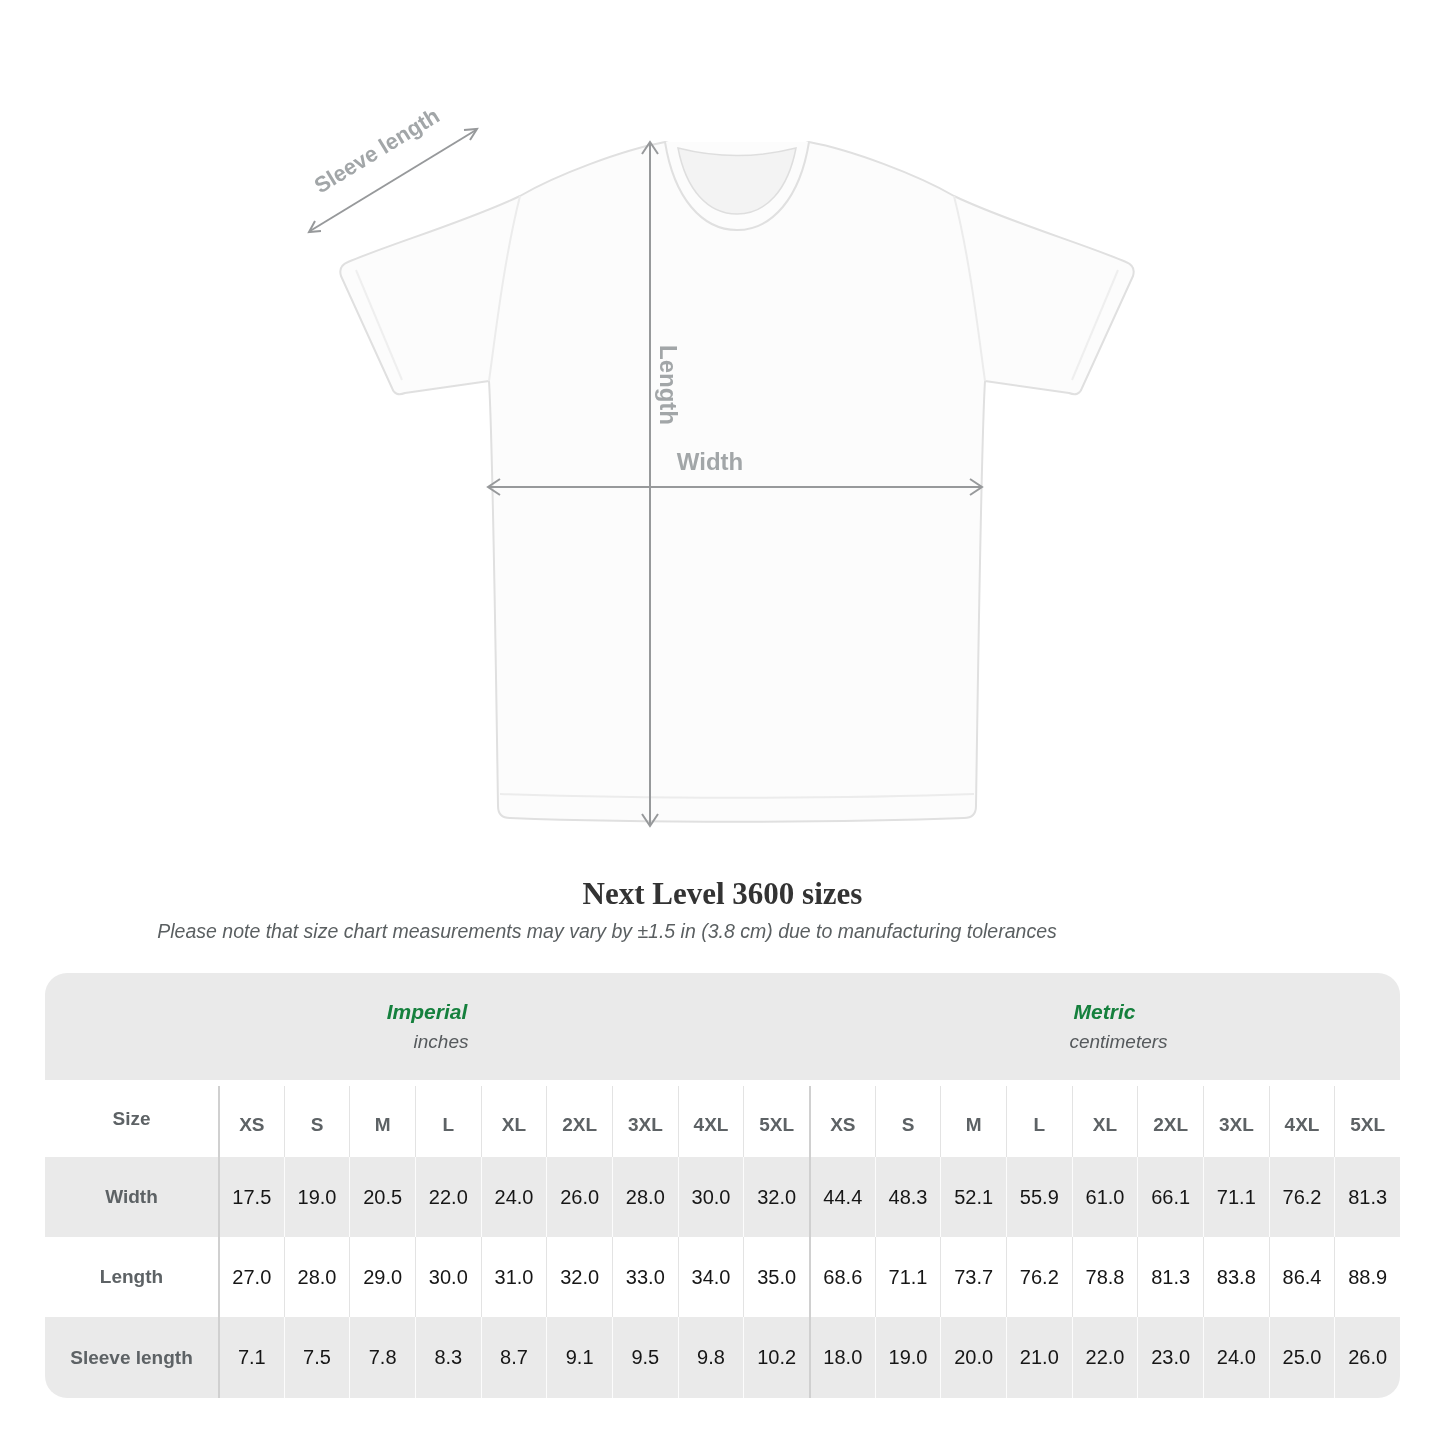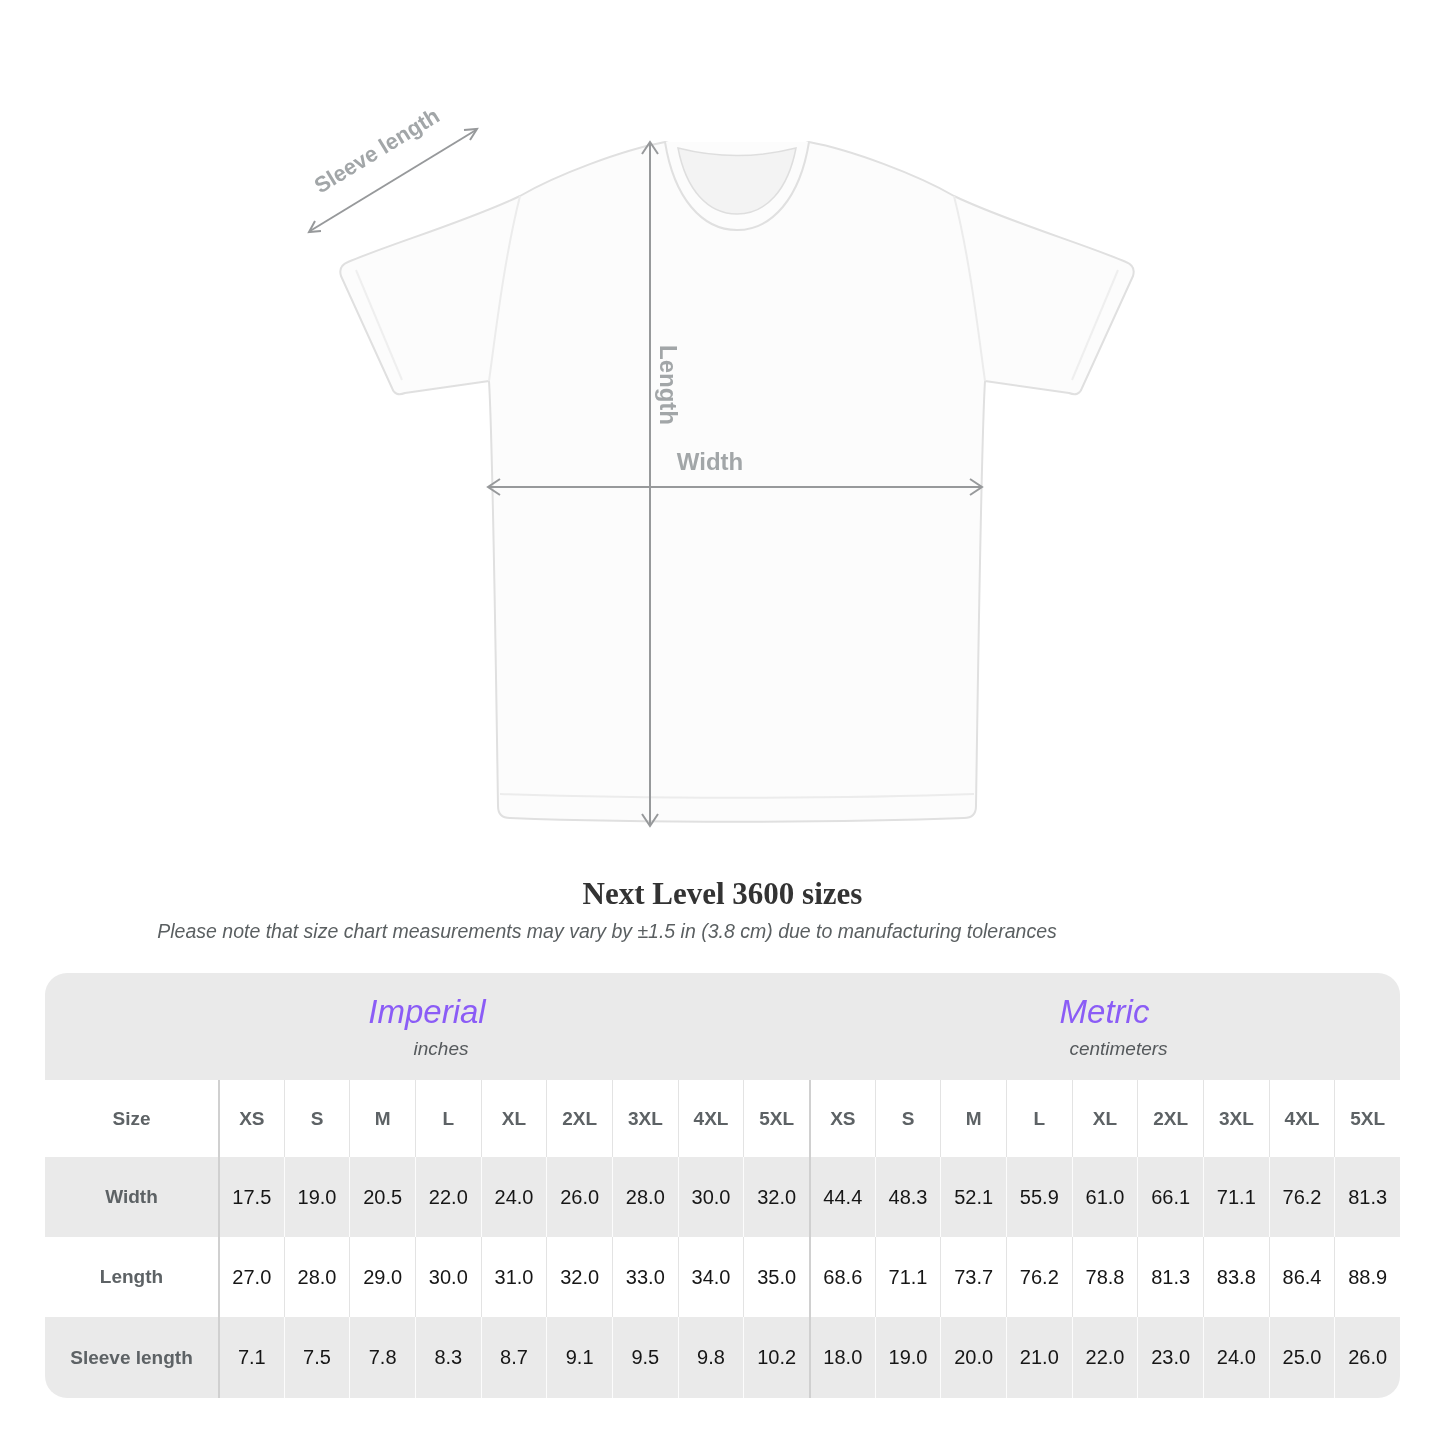--- a/index.html
+++ b/index.html
@@ -24,32 +24,32 @@
            font-size:19.5px; font-style:italic; color:#5a5f61; margin:0; }
 
   
   .size-table { position:absolute; left:45px; top:973px; width:1355px; }
 
   .band-row { display:grid; grid-template-columns:764px 1fr; height:107px; }
   .band-cell { background:#eaeaea; display:flex; flex-direction:column;
                align-items:center; justify-content:center; gap:7px; }
   .band-imperial { border-top-left-radius:22px; }
   .band-metric   { border-top-right-radius:22px; }
-  .band-title { font-size:33px; font-weight:normal; font-style:italic; color:#8b5cf6; }
+  .band-title { font-size:21px; font-weight:bold; font-style:italic; color:#15803d; }
   .band-unit  { font-size:19px; font-style:italic; color:#55595c;margin-left:28px; }
 
   .trow { display:grid; grid-template-columns:173px repeat(18, 1fr); }
   .trow > div { display:flex; align-items:center; justify-content:center; height:100%; }
   .row-size   { height:77px; background:#ffffff; }
   .row-white  { height:80px; background:#ffffff; }
   .row-gray   { height:80px; background:#eaeaea; }
   .row-last   { height:81px; border-bottom-left-radius:22px; border-bottom-right-radius:22px; }
 
   .cell      { font-size:20px; color:#161616; }
-  .head      { font-size:19px; font-weight:bold; color:#5d6265; }
+  .head      { font-size:19px; font-weight:bold; color:#5d6265;margin-top:6px; }
   .rlabel    { font-size:19px; font-weight:bold; color:#5d6265; }
 
   .row-size  .cell, .row-white .cell { border-left:1px solid #e3e3e3; }
   .row-gray  .cell { border-left:1px solid rgba(255,255,255,0.85); }
   .trow .sep-strong { border-left:2px solid #d0d0d0 !important; }
   .trow .rlabel { border-left:none; }
 </style>
 </head>
 <body>
 

